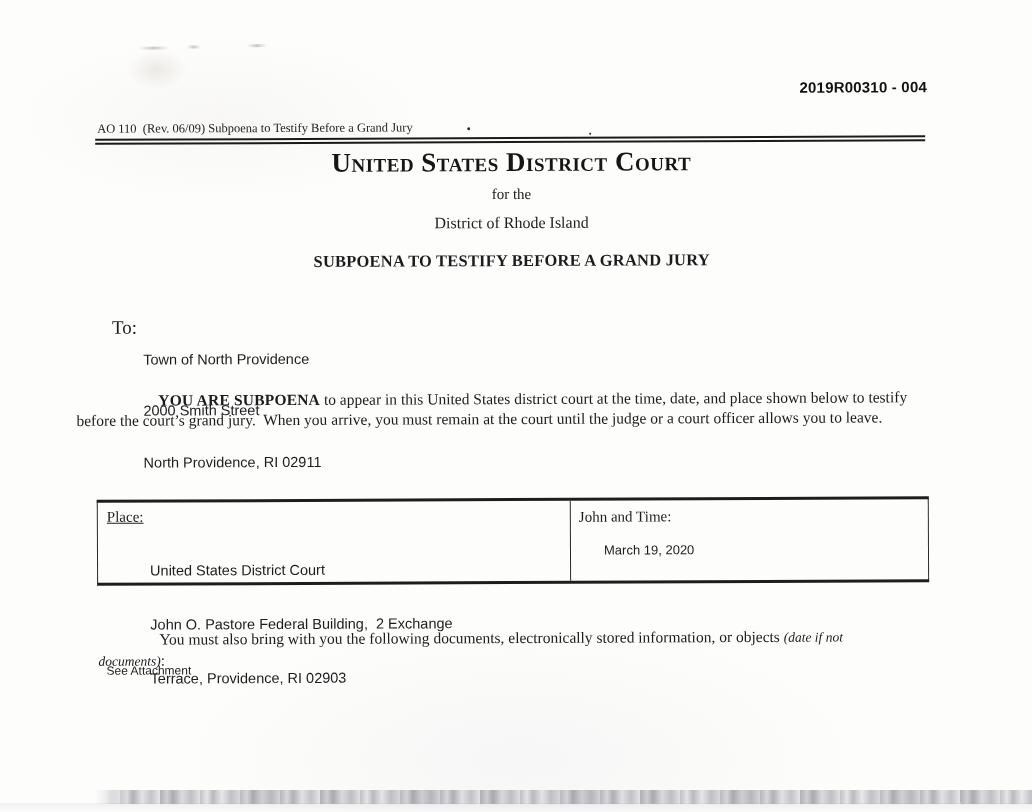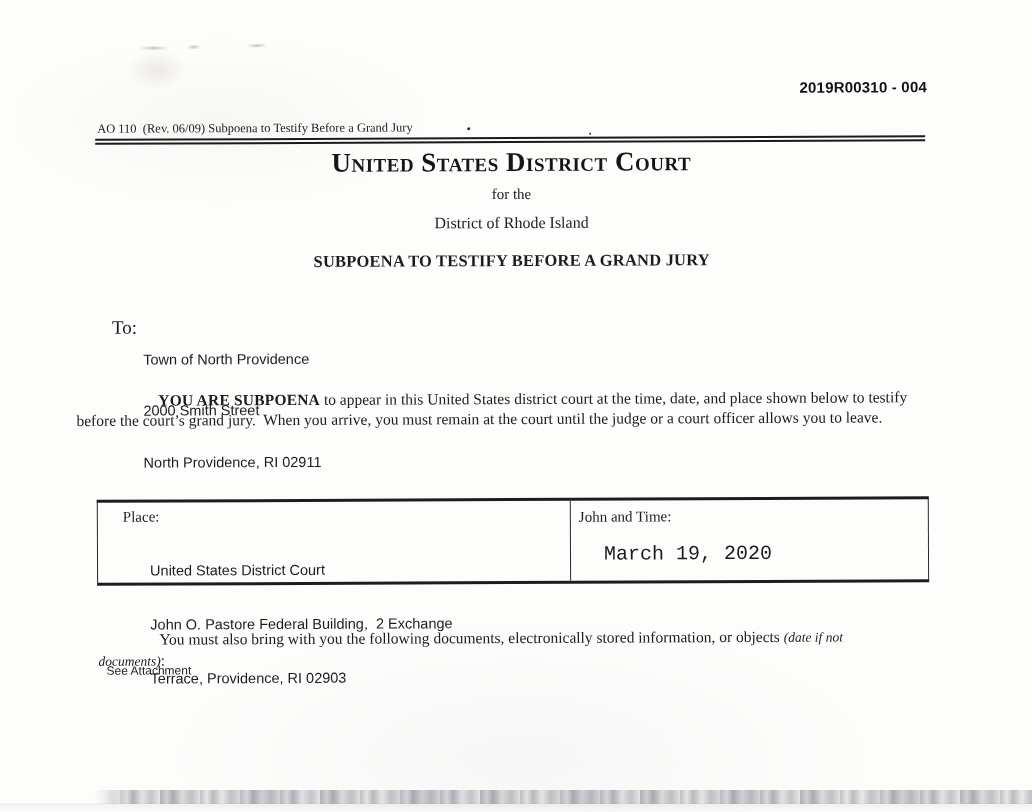--- a/index.html
+++ b/index.html
@@ -107,35 +107,35 @@
   .cell-place {
     width: 472px;
     border-right: 1.5px solid #2a2a2c;
     position: relative;
   }
   .cell-date { flex: 1; position: relative; }
   .cell-label {
     position: absolute;
     font-size: 15px;
   }
-  .cell-place .cell-label { left: 25px; top: 6px; }
+  .cell-place .cell-label { left: 9px; top: 6px; text-decoration: underline; }
   .cell-date .cell-label { left: 8px; top: 8px; }
   .place-lines {
     position: absolute;
     left: 52px; top: 23px;
     font-family: "Liberation Sans", sans-serif;
     font-size: 14.5px;
     line-height: 18px;
     white-space: pre-wrap;
   }
   .date-value {
     position: absolute;
     left: 33px; top: 42px;
-    font-family: Liberation Mono, monospace;
-    font-size: 20px;
+    font-family: Liberation Sans, sans-serif;
+    font-size: 13px;
   }
 
   .bring-line1 {
     left: 76px; top: 629px; width: 900px;
     font-size: 15.5px;
     white-space: nowrap;
   }
   .bring-line1 .indent { display: inline-block; width: 82px; }
   .italic-note {
     font-style: italic;

